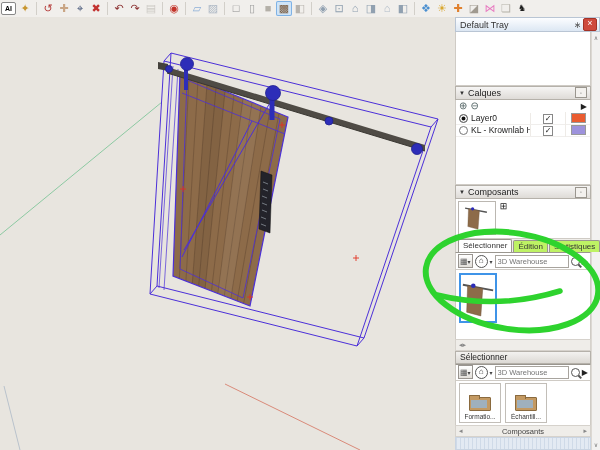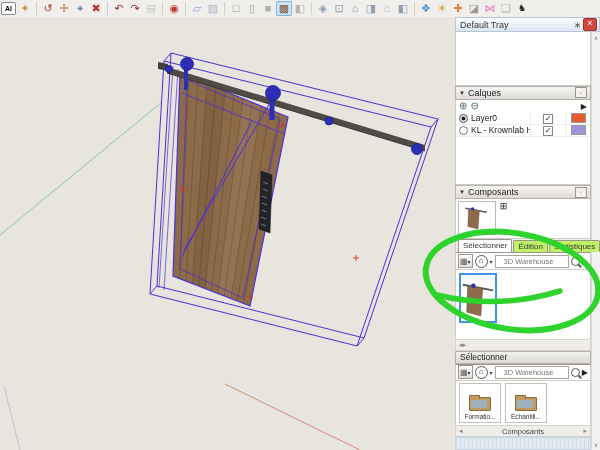--- a/index.html
+++ b/index.html
@@ -79,21 +79,21 @@
   .tab{border:1px solid #9a968f;border-bottom:none;border-radius:2px 2px 0 0;background:#bef264;
     font-size:8px;padding:1px 4px;color:#333;position:relative;top:0;}
   .tab.active{background:#fff;padding-bottom:2px;}
   .ctr{height:17px;background:#fff;border:1px solid #cfcbc5;border-top:1px solid #9a968f;
     display:flex;align-items:center;padding:0 2px;gap:2px;}
   .sq-btn{height:12px;border:1px solid #999590;background:linear-gradient(#fff,#e2dfda);
     display:flex;align-items:center;justify-content:center;font-size:8px;color:#555;padding:0 1px;}
   .home-glyph{width:11px;height:11px;border:1px solid #555;border-radius:50%;font-size:8px;
     line-height:10px;text-align:center;color:#333;}
   .dd{font-size:6px;color:#444}
-  .ws-input{flex:1;height:11px;border:1px solid #a8a49e;font-size:7.5px;padding:0 8px;min-width:0;
+  .ws-input{flex:1;height:11px;border:1px solid #a8a49e;font-size:7.5px;padding:0 2px;min-width:0;
     font-family:"Liberation Sans",sans-serif;color:#222;}
   .mag{width:7px;height:7px;border:1.5px solid #555;border-radius:50%;position:relative;}
   .mag::after{content:"";position:absolute;width:4px;height:1.5px;background:#555;
     transform:rotate(45deg);right:-3px;bottom:-2px;}
   .results{height:69px;background:#fff;border-left:1px solid #cfcbc5;border-right:1px solid #cfcbc5;padding:3px;}
   .rthumb{width:34px;height:46px;border:2px solid #3f94e8;background:#fff;}
   .navbar{height:11px;background:#efede9;border:1px solid #d6d2cc;display:flex;align-items:center;
     padding:0 3px;font-size:7.5px;color:#444;}
   .navbar .arr{color:#888;font-size:7px;}
   .navbar .txt{flex:1;text-align:center;}

